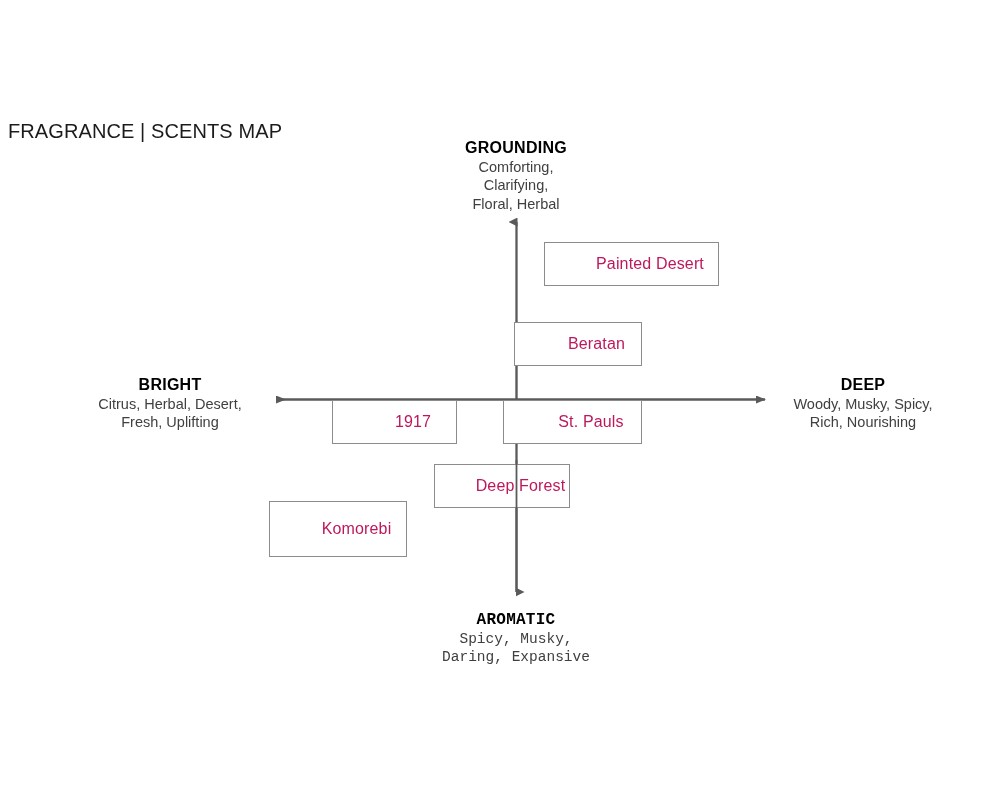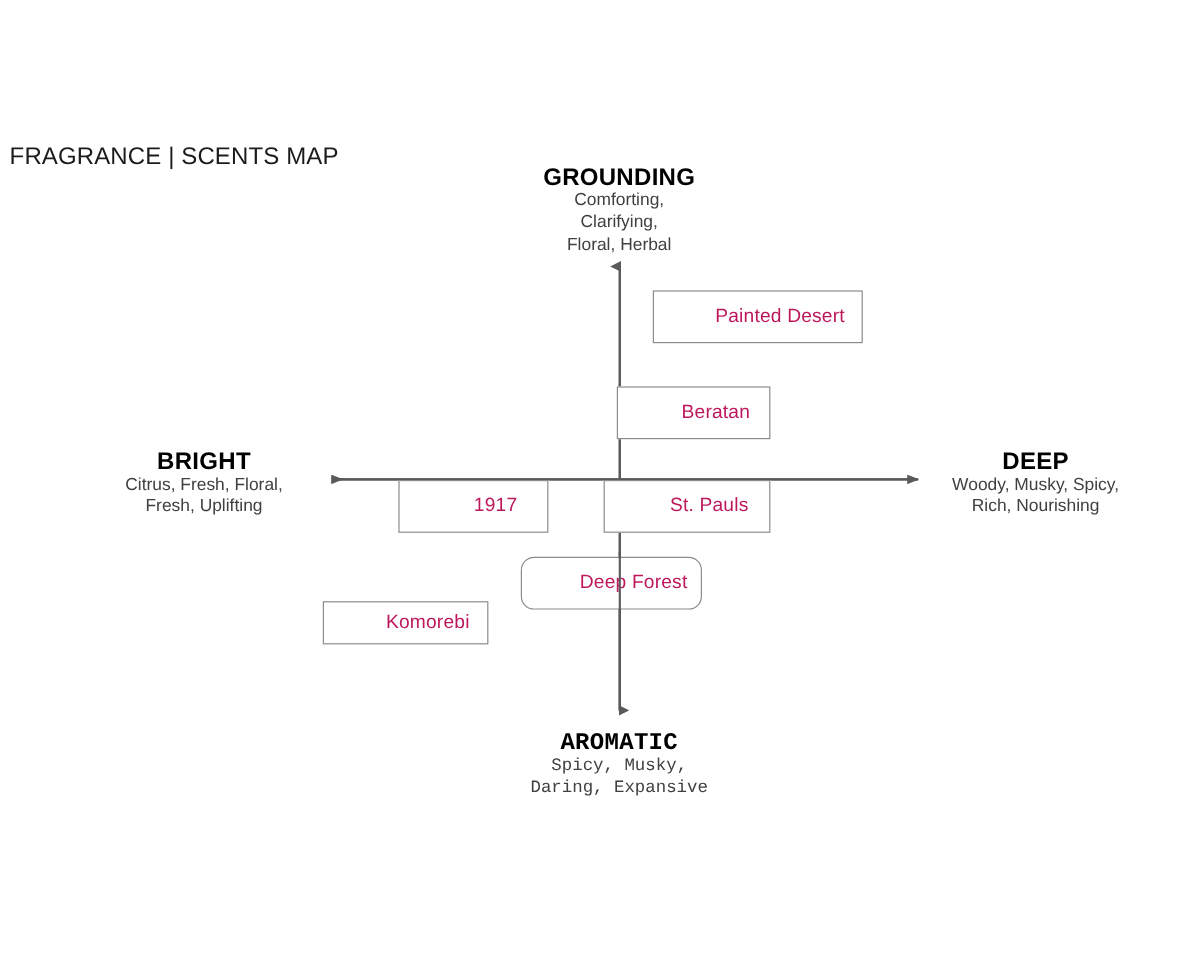--- a/index.html
+++ b/index.html
@@ -41,21 +41,21 @@
   }
 
   
   .pole-label {
     position: absolute;
     text-align: center;
     color: #000000;
     line-height: 18.5px;
   }
   .pole-title {
-    font-size: 20px;
+    font-size: 16px;
     font-weight: 700;
     letter-spacing: 0.25px;
     color: #000000;
   }
   .pole-desc {
     font-size: 14.5px;
     font-weight: 400;
     color: #404040;
     white-space: pre-line;
   }
@@ -81,22 +81,22 @@
     z-index: 3;
     padding-left: 37px;
   }
   
   .product-box.under-axis { z-index: 1; }
 
   #box-painted-desert { left: 544px; top: 242px; width: 175px; height: 44px; }
   #box-beratan        { left: 514px; top: 322px; width: 128px; height: 44px; }
   #box-1917           { left: 332px; top: 400px; width: 125px; height: 44px; }
   #box-st-pauls       { left: 503px; top: 400px; width: 139px; height: 44px; }
-  #box-deep-forest    { left: 434px; top: 464px; width: 151px; height: 44px; border-radius: 11px; }
-  #box-komorebi       { left: 269px; top: 501px; width: 138px; height: 36px; }
+  #box-deep-forest    { left: 434px; top: 464px; width: 136px; height: 44px; }
+  #box-komorebi       { left: 269px; top: 501px; width: 138px; height: 56px; }
 </style>
 </head>
 <body>
 
 <div id="canvas">
 
   <div id="map-title">FRAGRANCE | SCENTS MAP</div>
 
   <svg id="axes-layer" viewBox="0 0 1000 800" xmlns="http://www.w3.org/2000/svg">
     <defs>
@@ -134,21 +134,21 @@
   </div>
 
   <div class="pole-label" id="pole-aromatic">
     <div class="pole-title">AROMATIC</div>
     <div class="pole-desc">Spicy, Musky,
 Daring, Expansive</div>
   </div>
 
   <div class="pole-label" id="pole-bright">
     <div class="pole-title">BRIGHT</div>
-    <div class="pole-desc">Citrus, Fresh, Floral,
+    <div class="pole-desc">Citrus, Herbal, Desert,
 Fresh, Uplifting</div>
   </div>
 
   <div class="pole-label" id="pole-deep">
     <div class="pole-title">DEEP</div>
     <div class="pole-desc">Woody, Musky, Spicy,
 Rich, Nourishing</div>
   </div>
 
   <div class="product-box" id="box-painted-desert">Painted Desert</div>

